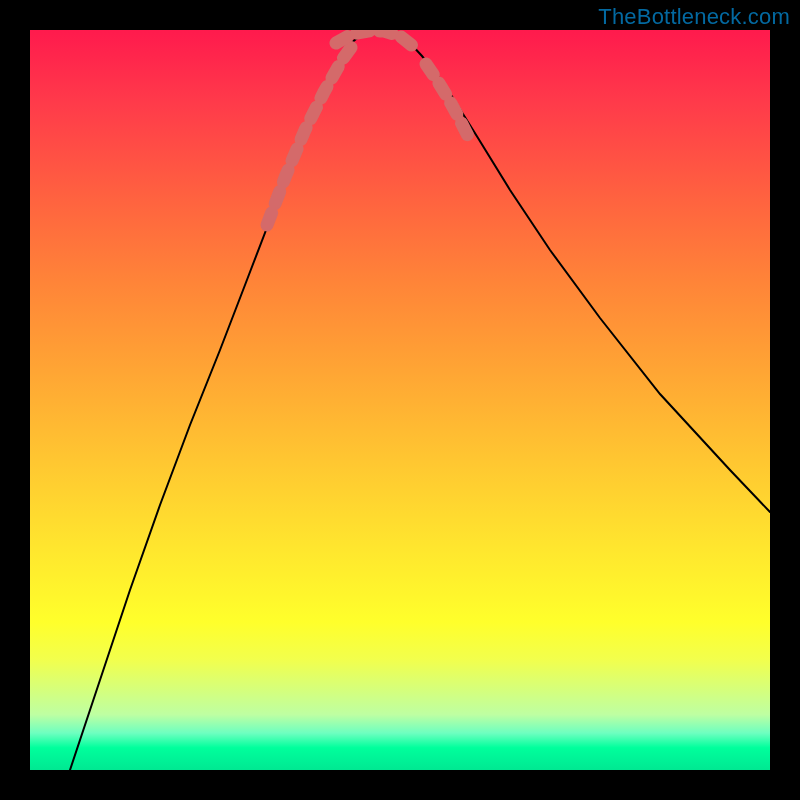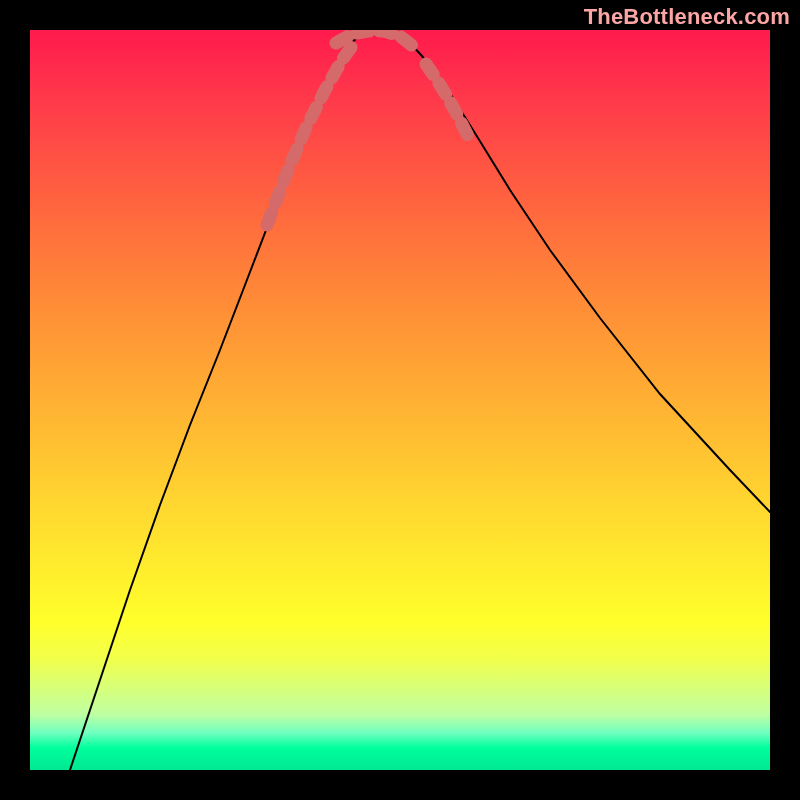--- a/index.html
+++ b/index.html
@@ -39,23 +39,23 @@
       #beffa2 92.5%,
       #6effc0 95%,
       #00ff9c 97%,
       #00e892 100%
     );
   }
   .watermark {
     position: absolute;
     top: 4px;
     right: 10px;
-    color: #fca5a5;
+    color: #0369a1;
     font-size: 22px;
-    font-weight: 700;
+    font-weight: 400;
     letter-spacing: 0.2px;
   }
   svg {
     position: absolute;
     left: 0;
     top: 0;
   }
 </style>
 </head>
 <body>

